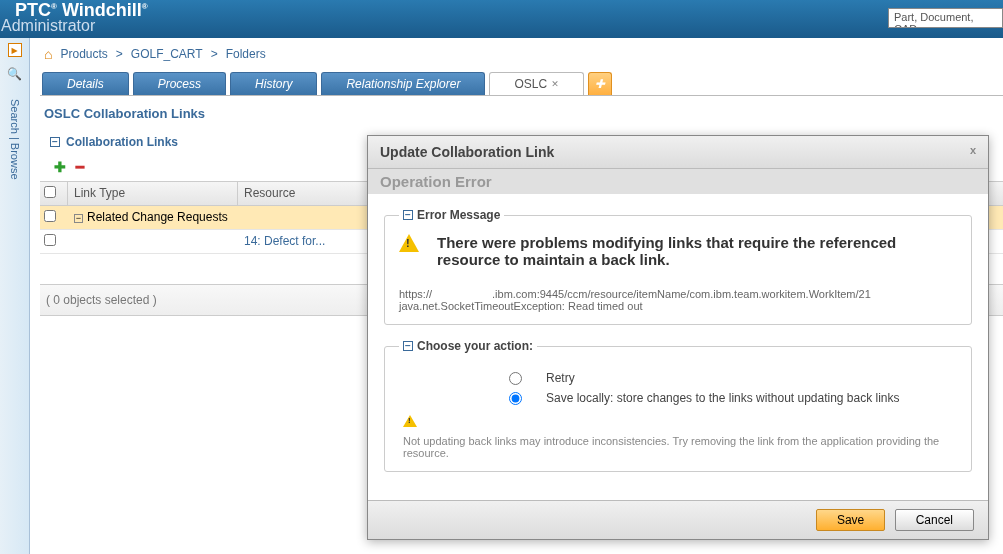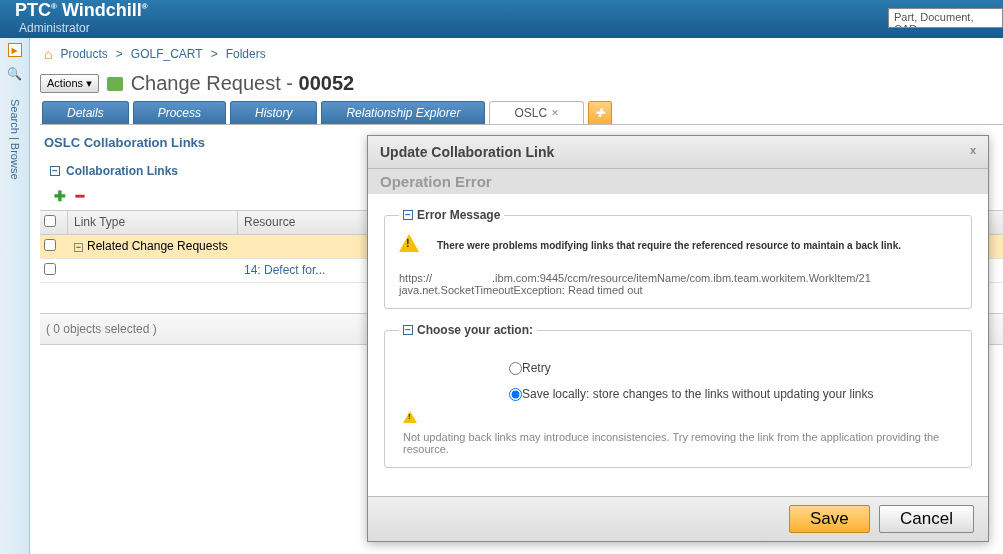--- a/index.html
+++ b/index.html
@@ -1,20 +1,20 @@
 <!DOCTYPE html>
 <html><head>
   <meta charset="utf-8">
   <style>
     * { margin: 0; padding: 0; box-sizing: border-box; font-family: Arial, sans-serif; }
     body { font-size: 12px; background: #fff; overflow: hidden; width: 1003px; height: 554px; }
     .header { background: linear-gradient(to bottom, #2a7ab0, #1a5a8a); height: 38px; display: flex; padding: 0 15px; position: relative; }
     .logo { color: #fff; font-size: 18px; font-weight: bold; }
     .logo sup { font-size: 8px; }
-    .admin-label { position: absolute; bottom: 3px; left: 19px; color: #cde; font-size: 12px; }
+    .admin-label { position: absolute; bottom: 3px; left: 1px; color: #cde; font-size: 16px; }
     .search-box { position: absolute; right: 0; top: 8px; background: #fff; border: 1px solid #888; padding: 2px 5px; width: 115px; height: 20px; overflow: hidden; color: #555; font-size: 11px; }
     .content-row { display: flex; height: calc(100% - 38px); }
     .left-rail { width: 30px; background: linear-gradient(to right,#e6f0f7,#d6e8f5); border-right: 1px solid #a8c0d8; display: flex; flex-direction: column; align-items: center; padding-top: 5px; gap: 10px; }
     .left-rail .sq { width: 14px; height: 14px; border: 1px solid #d97c00; background: #fff; display:flex; align-items:center; justify-content:center;}
     .left-rail .sq::after{content:'▶'; font-size:8px; color:#d97c00;}
     .left-rail-text { writing-mode: vertical-rl; color: #3a6a9a; font-size: 11px; margin-top: 8px; cursor:pointer;}
     .main { flex: 1; padding: 8px 0 0 10px; position: relative; }
     .breadcrumb { display: flex; align-items: center; gap: 8px; font-size: 12px; color: #3a6a9a; padding-left: 4px; margin-bottom: 10px;}
     .home-icon { color: #d97c00; font-size: 14px;}
     .breadcrumb a { color: #3a6a9a; text-decoration: none; }
@@ -51,27 +51,27 @@
     .dlg-title { background: linear-gradient(#f0f0f0,#dcdcdc); padding: 8px 12px; font-size: 14px; font-weight: bold; color: #444; border-bottom:1px solid #bbb; display:flex; justify-content:space-between;}
     .dlg-close{color:#888; cursor:pointer; font-size:11px;}
     .dlg-sub { background:#e0e0e0; color:#999; padding: 4px 12px; font-size:15px; font-weight:bold;}
     .dlg-body{ padding: 14px 16px;}
     fieldset{border:1px solid #ccc; border-radius:3px; padding:12px 14px; margin-bottom:14px;}
     legend{ font-size:12px; font-weight:bold; color:#444; padding:0 4px; display:flex; align-items:center; gap:4px;}
     .warn-icon{width:0;height:0;border-left:10px solid transparent;border-right:10px solid transparent;border-bottom:18px solid #f5c000; position:relative; display:inline-block;}
     .warn-icon::after{content:'!'; position:absolute; left:-3px; top:3px; font-weight:bold; color:#333;font-size:11px;}
     .warn-icon.sm{border-left-width:7px;border-right-width:7px;border-bottom-width:12px;}
     .warn-icon.sm::after{font-size:8px;left:-2px;top:1px;}
-    .err-text{font-weight:bold; color:#333; font-size:10px; margin-left:10px;margin-top:6px;}
+    .err-text{font-weight:bold; color:#333; font-size:15px; margin-left:10px;}
     .err-detail{color:#666; font-size:11px; margin-top:20px; word-break:break-all;}
     .redact{display:inline-block;width:60px;height:10px;vertical-align:middle;border-radius:5px;}
-    .action-row{display:flex;align-items:center;gap:0;margin:12px 0 6px 110px;color:#444;}
+    .action-row{display:flex;align-items:center;gap:24px;margin:6px 0 6px 110px;color:#444;}
     .note-row{display:flex;gap:8px;color:#888;font-size:11px;margin-top:10px;padding:0 4px;flex-direction:column;}
     .dlg-footer{background:linear-gradient(#f0f0f0,#dcdcdc); padding:8px 14px; text-align:right; border-top:1px solid #bbb;}
-    .btn{border:1px solid #888; padding:3px 20px; font-size:17px; border-radius:2px; margin-left:6px; cursor:pointer;}
+    .btn{border:1px solid #888; padding:3px 20px; font-size:12px; border-radius:2px; margin-left:6px; cursor:pointer;}
     .btn.primary{background:linear-gradient(#ffd78a,#ffb030); border-color:#c88820;}
     .btn.secondary{background:linear-gradient(#fff,#ddd);}
     .mag{color:#c88820;}
   </style>
 </head>
 <body>
 
 <div class="header">
   <span class="logo">
     <span>PTC</span><sup>®</sup> <span>Windchill</span><sup>®</sup>
@@ -90,27 +90,20 @@
   <div class="main">
     <div class="breadcrumb">
       <span class="home-icon">⌂</span>
       <a href="#">Products</a>
       <span>&gt;</span>
       <a href="#">GOLF_CART</a>
       <span>&gt;</span>
       <a href="#">Folders</a>
     </div>
 
-    <div class="title-row">
-      <button class="actions-btn"><span>Actions</span> ▾</button>
-      <span class="cr-icon"></span>
-      <span class="page-title">
-        <span>Change Request - </span><b>00052</b>
-      </span>
-    </div>
 
     <div class="tabs">
       <div class="tab">Details</div>
       <div class="tab">Process</div>
       <div class="tab">History</div>
       <div class="tab">Relationship Explorer</div>
       <div class="tab white">
           <span>OSLC</span> 
           <span style="font-size:9px;color:#888">✕</span>
         </div>
@@ -173,21 +166,21 @@
       <legend>
           <span class="minus-icon">−</span> 
           <span>Choose your action:</span>
         </legend>
       <div class="action-row">
         <input type="radio" name="act" style="">
         <span>Retry</span>
       </div>
       <div class="action-row">
         <input type="radio" name="act" checked="" style="">
-        <span>Save locally: store changes to the links without updating your links</span>
+        <span>Save locally: store changes to the links without updating back links</span>
       </div>
       <div class="note-row">
         <span class="warn-icon sm"></span>
         <span>Not updating back links may introduce inconsistencies. Try removing the link from the application providing the resource.</span>
       </div>
     </fieldset>
   </div>
   <div class="dlg-footer">
     <button class="btn primary">Save</button>
     <button class="btn secondary">Cancel</button>

